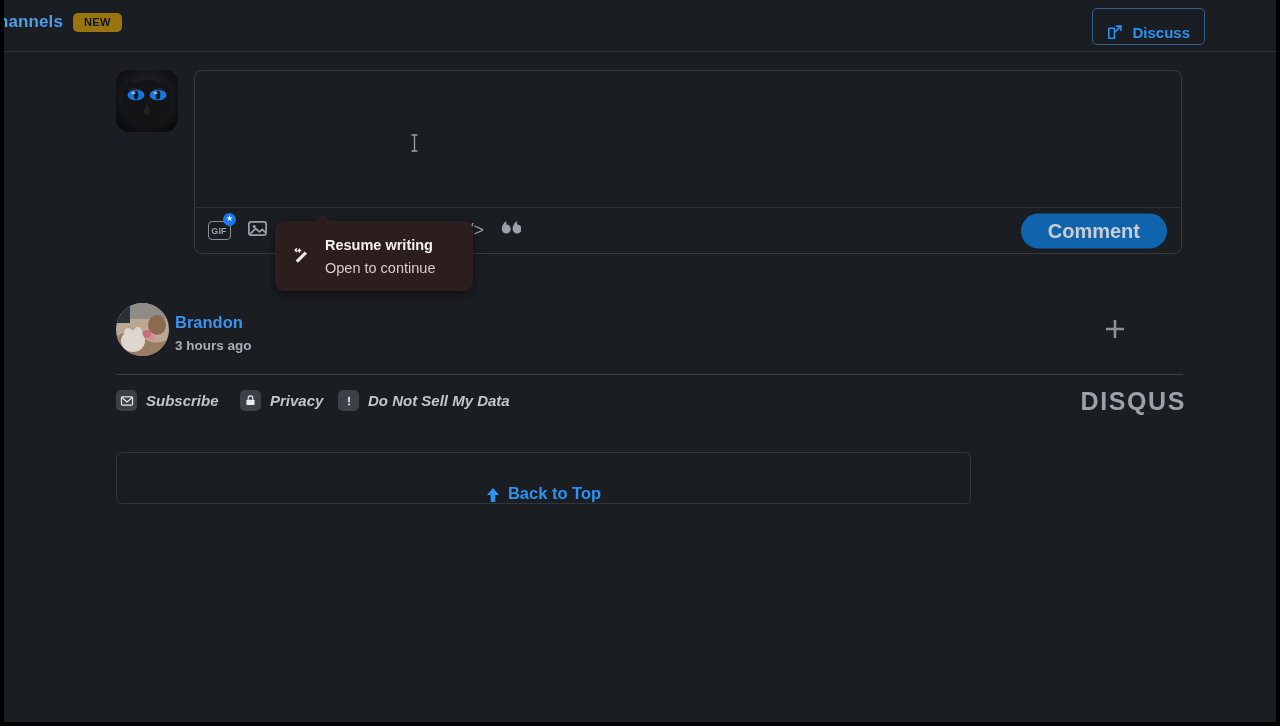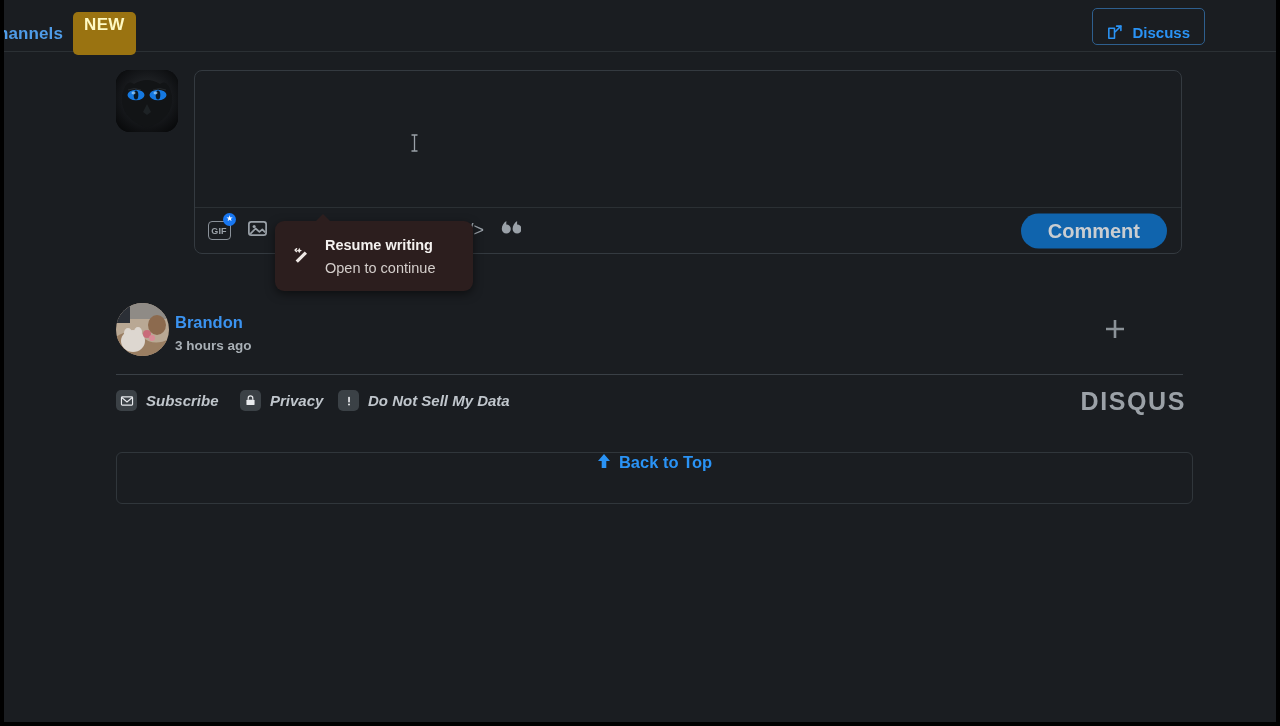--- a/index.html
+++ b/index.html
@@ -44,25 +44,25 @@
   .channels-label {
     color: #4f9ce8;
     font-size: 17px;
     font-weight: bold;
     letter-spacing: .1px;
     white-space: nowrap;
   }
 
   .new-badge {
     background: #9a7311;
-    color: #fef9c3;
-    font-size: 17px;
+    color: #0f172a;
+    font-size: 11px;
     font-weight: bold;
     border-radius: 5px;
-    padding: 3px 11px 20px 11px;
+    padding: 3px 11px 4px 11px;
     letter-spacing: .4px;
   }
 
   .discuss-btn {
     position: absolute;
     right: 71px;
     top: 8px;
     height: 37px;
     border: 1px solid #2e5f8e;
     border-radius: 5px;
@@ -325,26 +325,26 @@
     font-weight: bold;
     letter-spacing: 1.6px;
     font-family: "Liberation Sans", sans-serif;
   }
 
   
   .back-to-top {
     position: absolute;
     left: 112px;
     top: 452px;
-    width: 1077px;
+    width: 855px;
     height: 52px;
     border: 1px solid #30363b;
     border-radius: 6px;
     display: flex;
-    align-items: flex-start;
+    align-items: flex-end;
     justify-content: center;
     gap: 8px;
     cursor: pointer;
     background: transparent;
   }
   .back-to-top .btt-label {
     color: #2a93f5;
     font-size: 16.5px;
     font-weight: bold;
   }

